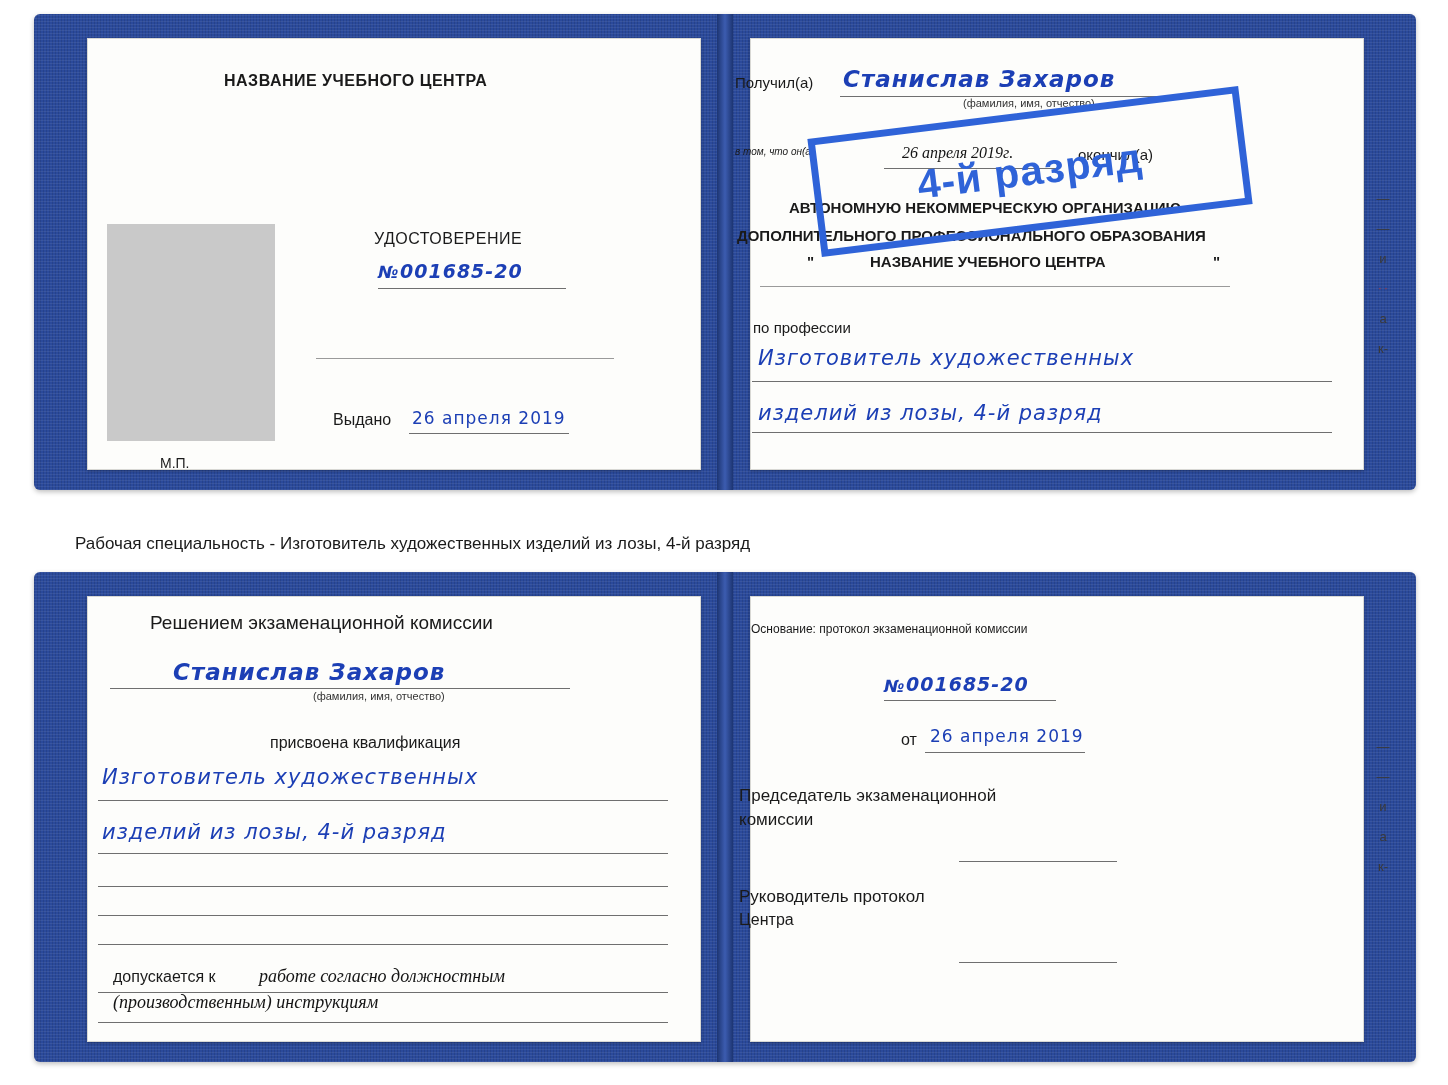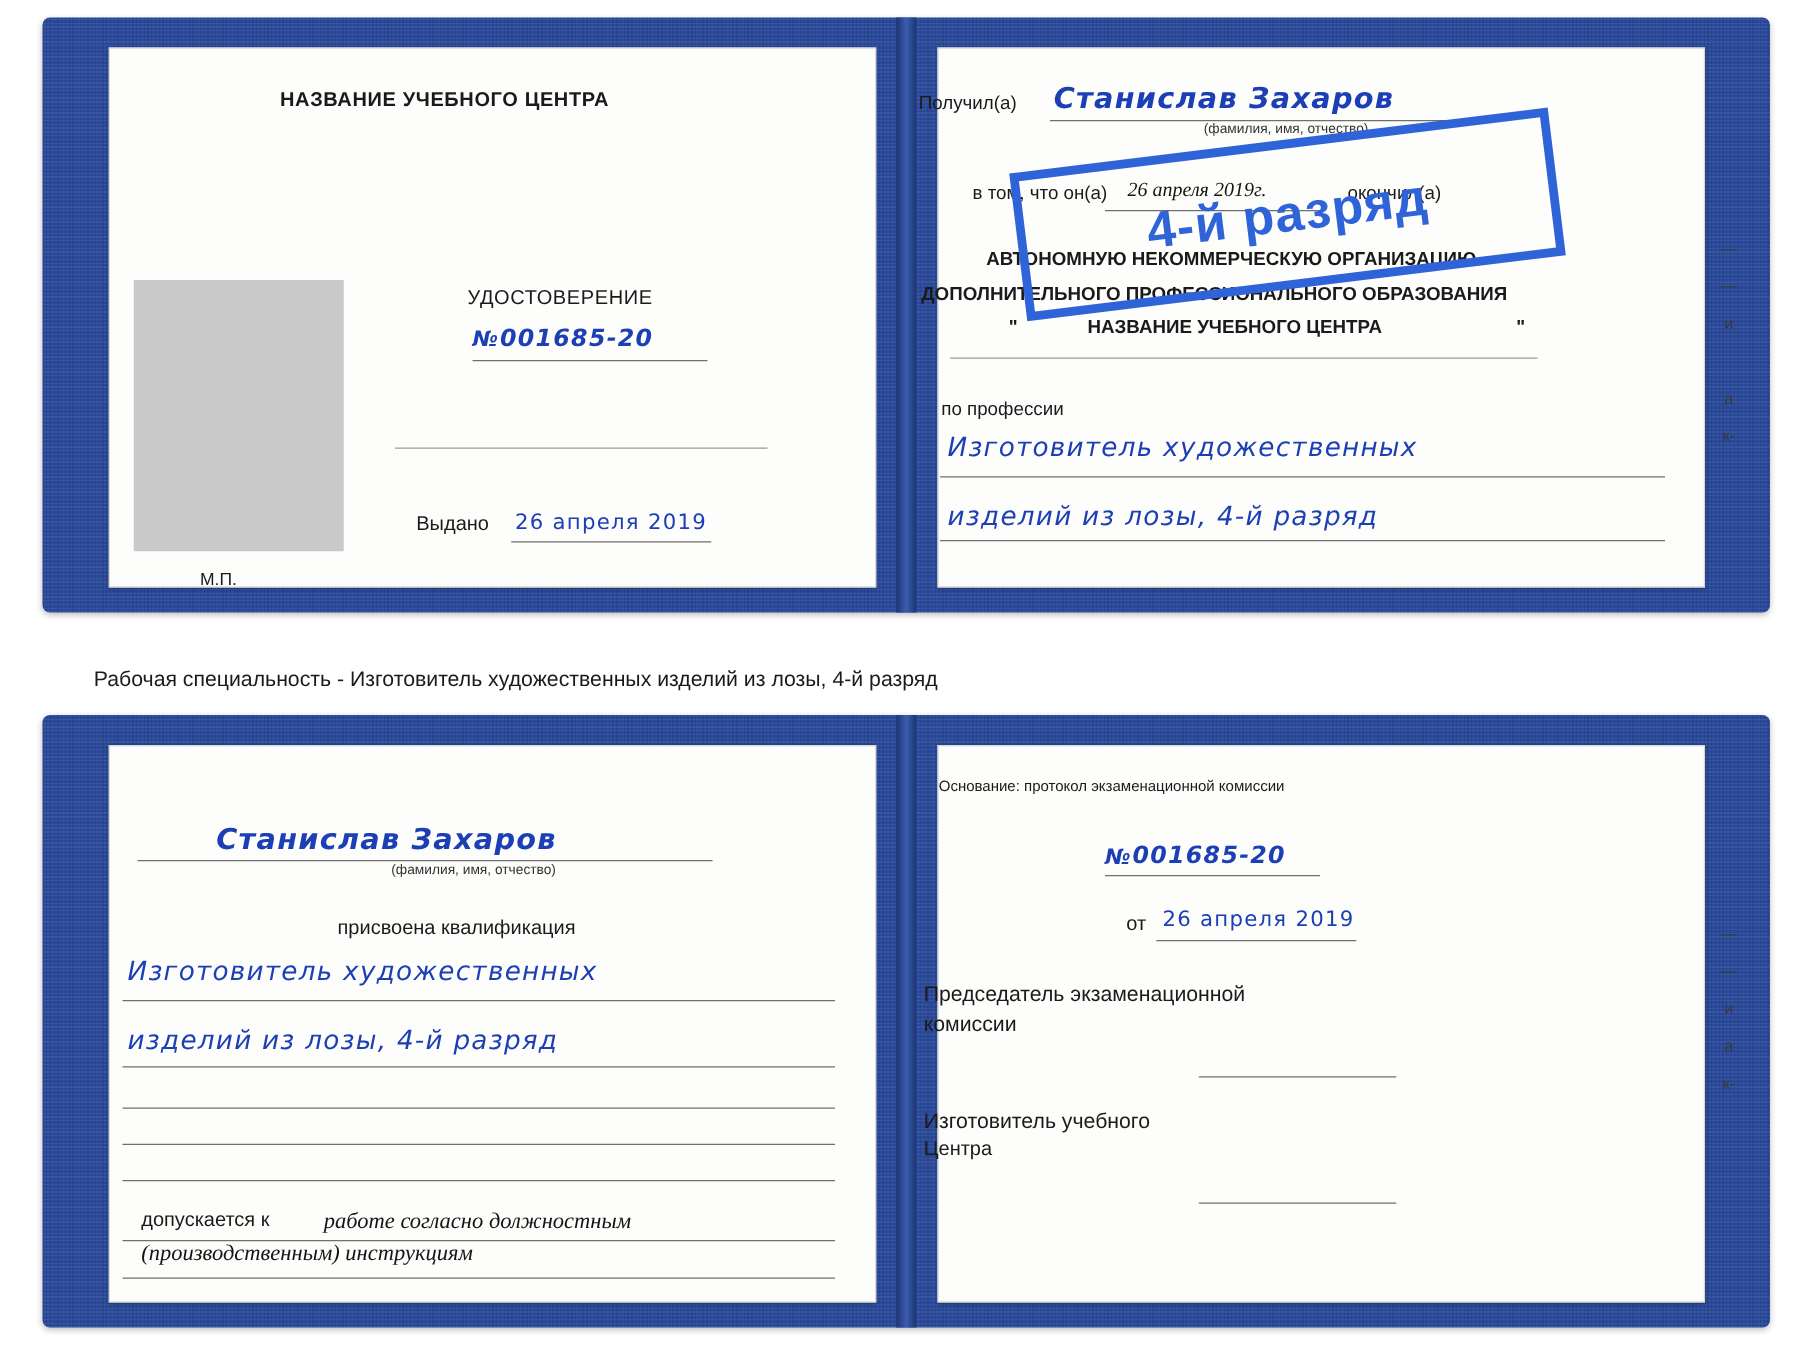--- a/index.html
+++ b/index.html
@@ -160,21 +160,21 @@
   <div class="t hand" style="left:412px; top:408px; font-size:17px; font-style:normal;">26 апреля 2019</div>
   <div class="line" style="left:409px; top:433px; width:160px;"></div>
 
   <div class="t print" style="left:160px; top:455px; font-size:14px;">М.П.</div>
 
   <div class="t print" style="left:735px; top:74px; font-size:15px;">Получил(а)</div>
   <div class="t hand-b" style="left:843px; top:66px; font-size:23px;">Станислав Захаров</div>
   <div class="line" style="left:840px; top:96px; width:345px;"></div>
   <div class="t print small" style="left:963px; top:97px; color:#333;">(фамилия, имя, отчество)</div>
 
-  <div class="t print" style="left:778px; top:146px; font-size:15px;">в том, что он(а)</div>
+  <div class="t print" style="left:735px; top:146px; font-size:10px;font-style:italic;">в том, что он(а)</div>
   <div class="t ital-black" style="left:891px; top:144px; font-size:16px;margin-left:11px;">26 апреля 2019г.</div>
   <div class="line" style="left:884px; top:168px; width:175px;"></div>
   <div class="t print" style="left:1078px; top:146px; font-size:15px;">окончил(а)</div>
 
   <div class="t print print-bold" style="left:789px; top:199px; font-size:15px;">АВТОНОМНУЮ НЕКОММЕРЧЕСКУЮ ОРГАНИЗАЦИЮ</div>
   <div class="t print print-bold" style="left:737px; top:227px; font-size:15px;">ДОПОЛНИТЕЛЬНОГО ПРОФЕССИОНАЛЬНОГО ОБРАЗОВАНИЯ</div>
   <div class="t print print-bold" style="left:807px; top:253px; font-size:15px;">"</div>
   <div class="t print print-bold" style="left:870px; top:253px; font-size:15px;">НАЗВАНИЕ УЧЕБНОГО ЦЕНТРА</div>
   <div class="t print print-bold" style="left:1213px; top:253px; font-size:15px;">"</div>
   <div class="line light" style="left:760px; top:286px; width:470px;"></div>
@@ -201,20 +201,21 @@
 
     <div class="edge-marks" style="left:1338px; top:160px;">
       <div>—</div>
       <div>—</div>
       <div>и</div>
       <div>а</div>
       <div>к-</div>
     </div>
   </div>
 
+  <div class="t print" style="left:150px; top:612px; font-size:19px;">Решением экзаменационной комиссии</div>
 
   <div class="t hand-b" style="left:173px; top:659px; font-size:23px;">Станислав Захаров</div>
   <div class="line" style="left:110px; top:688px; width:460px;"></div>
   <div class="t print small" style="left:313px; top:690px; color:#333;">(фамилия, имя, отчество)</div>
 
   <div class="t print" style="left:270px; top:734px; font-size:16px;">присвоена квалификация</div>
 
   <div class="t hand" style="left:102px; top:765px; font-size:21px;">Изготовитель художественных</div>
   <div class="line" style="left:98px; top:800px; width:570px;"></div>
 
@@ -238,17 +239,17 @@
   <div class="line" style="left:884px; top:700px; width:172px;"></div>
 
   <div class="t print" style="left:901px; top:731px; font-size:16px;">от</div>
   <div class="t hand" style="left:930px; top:726px; font-size:17px; font-style:normal;">26 апреля 2019</div>
   <div class="line" style="left:925px; top:752px; width:160px;"></div>
 
   <div class="t print" style="left:739px; top:786px; font-size:17px;">Председатель экзаменационной</div>
   <div class="t print" style="left:739px; top:810px; font-size:17px;">комиссии</div>
   <div class="line" style="left:959px; top:861px; width:158px;"></div>
 
-  <div class="t print" style="left:739px; top:887px; font-size:17px;">Изготовитель учебного</div>
+  <div class="t print" style="left:739px; top:887px; font-size:17px;">Руководитель протокол</div>
   <div class="t print" style="left:739px; top:911px; font-size:16px;">Центра</div>
   <div class="line" style="left:959px; top:962px; width:158px;"></div>
 
 </div>
 
 </body></html>

